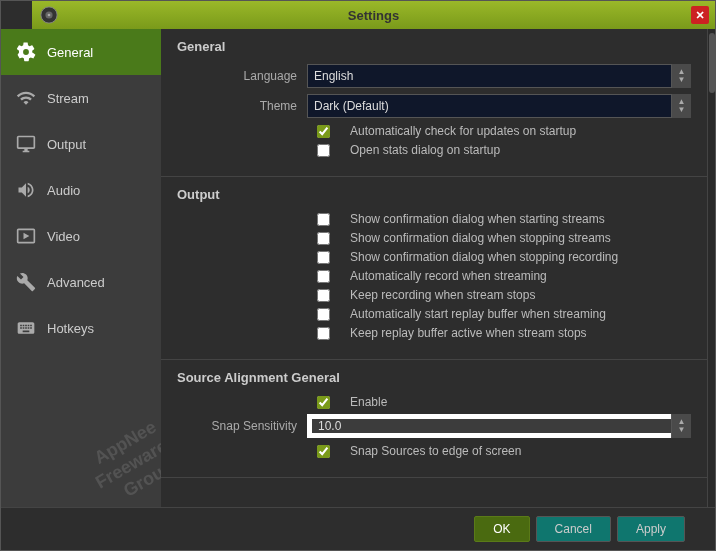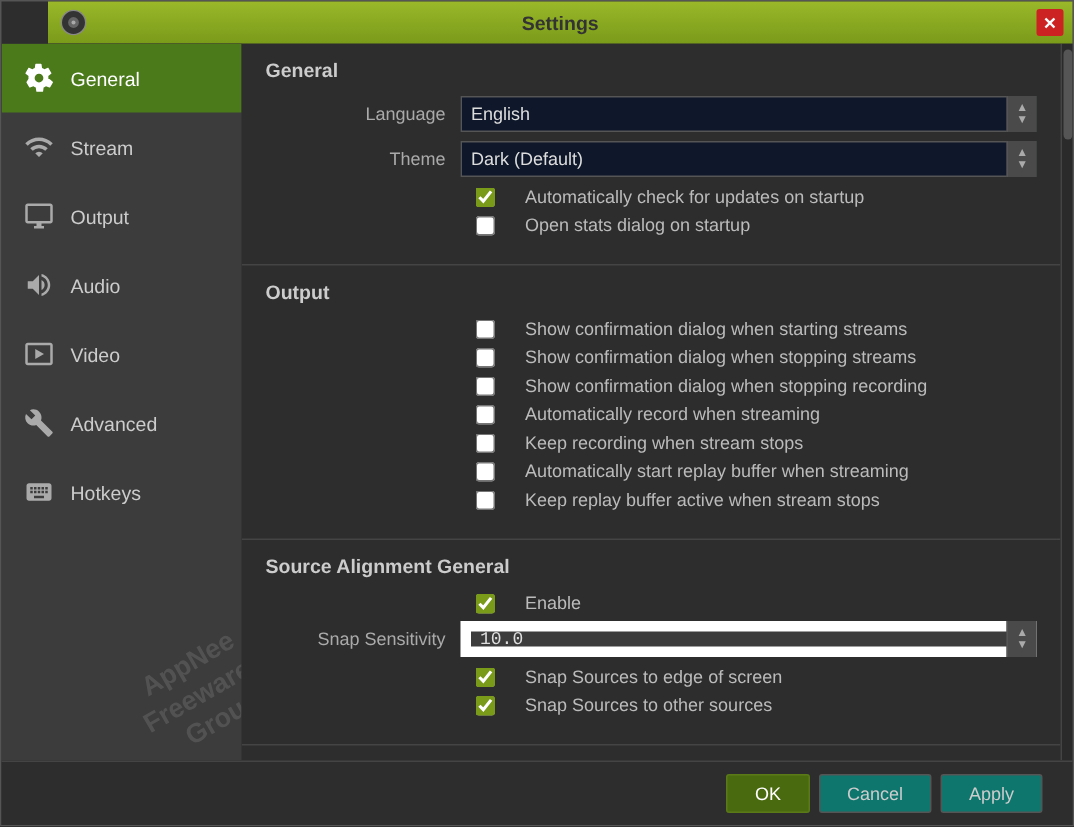--- a/index.html
+++ b/index.html
@@ -212,26 +212,25 @@
     }
     
     .spin-wrapper {
       position: relative;
       display: flex;
       align-items: center;
     }
     .spin-wrapper input {
       width: 100%;
       background: #3c3c3c;
-      border: 7px solid #ffffff;
+      border: 5px solid #ffffff;
       color: #ddd;
       padding: 3px 28px 3px 6px;
       font-size: 12px;
       height: 24px;
-      font-family: Liberation Mono, monospace;
     }
     .spin-arrows {
       position: absolute;
       right: 0;
       top: 0;
       bottom: 0;
       width: 20px;
       background: #4a4a4a;
       border-left: 1px solid #555;
       display: flex;
@@ -242,21 +241,21 @@
     .spin-arrows span {
       font-size: 8px;
       color: #aaa;
       line-height: 1;
       cursor: pointer;
     }
     
     .footer {
       background: #2d2d2d;
       border-top: 1px solid #444;
-      padding: 8px 20px;
+      padding: 8px 30px;
       display: flex;
       justify-content: flex-end;
       gap: 6px;
       flex-shrink: 0;
     }
     .btn {
       padding: 5px 18px;
       font-size: 12px;
       cursor: pointer;
       border: 1px solid #555;
@@ -467,24 +466,20 @@
                   <span>▲</span>
                   <span>▼</span>
                 </div>
               </div>
             </div>
           </div>
           <div class="checkbox-row">
             <input type="checkbox" checked="" style="">
             <span>Snap Sources to edge of screen</span>
           </div>
-          <div class="checkbox-row">
-            <input type="checkbox" checked="" style="">
-            <span>Snap Sources to other sources</span>
-          </div>
         </div>
       </div>
 
       <div class="scrollbar-track">
         <div class="scrollbar-thumb"></div>
       </div>
     </div>
   </div>
 
   <div class="footer">

